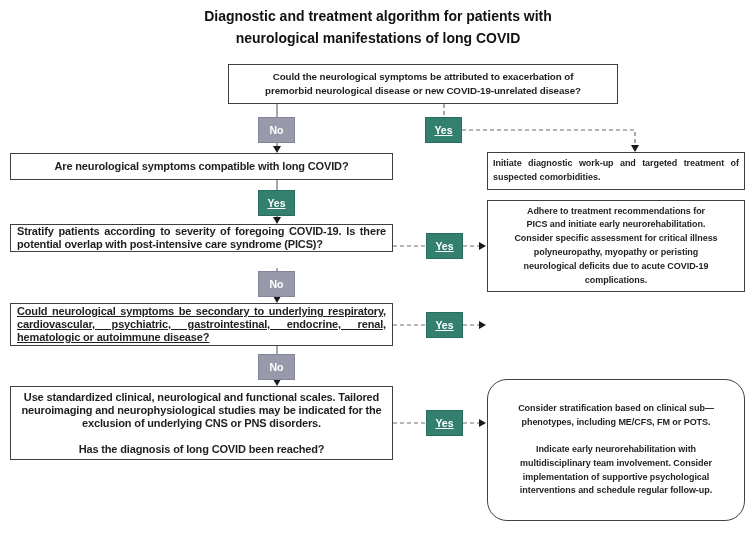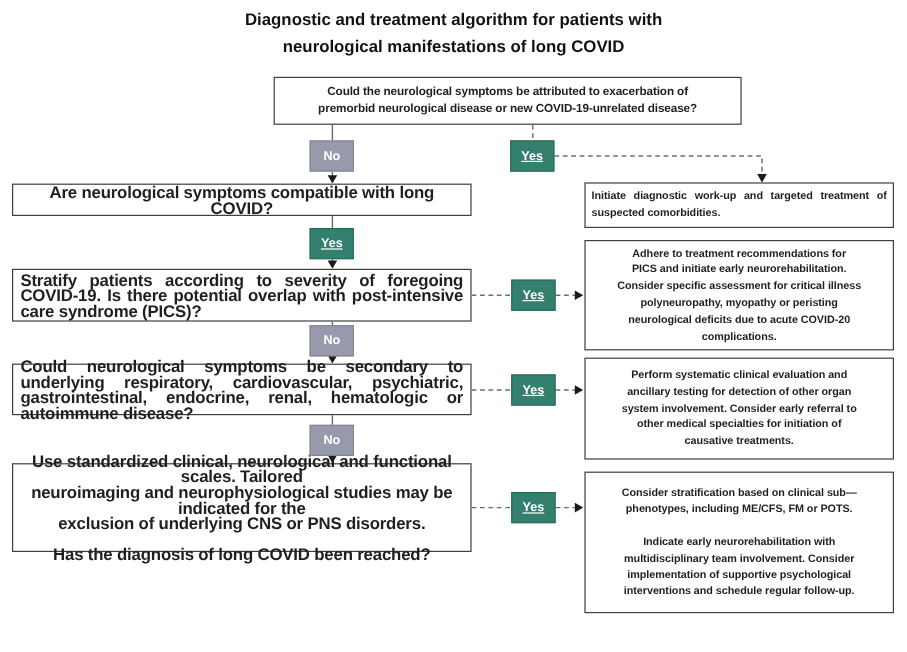--- a/index.html
+++ b/index.html
@@ -20,33 +20,33 @@
     font-size:14px;font-weight:700;line-height:22px;color:#111;
     white-space:pre-line;
   }
   .box{
     position:absolute;box-sizing:border-box;background:#fff;
     border:1px solid var(--box-border);
     display:flex;align-items:center;justify-content:center;
     font-weight:700;color:var(--text);
   }
   .box .txt{width:100%;}
-  .lcol{left:10px;width:383px;font-size:14px;letter-spacing:-0.15px;line-height:13px;padding:2px 6px;}
+  .lcol{left:10px;width:383px;font-size:11px;letter-spacing:-0.15px;line-height:13px;padding:2px 6px;}
   .rcol{left:487px;width:258px;font-size:9px;letter-spacing:-0.05px;line-height:13.8px;padding:2px 5px;}
   .center .txt{text-align:center;white-space:pre-line;}
   .justify .txt{text-align:justify;}
   .top-box{left:228px;top:64px;width:390px;height:40px;font-size:9.8px;letter-spacing:-0.1px;line-height:14px;padding:2px 6px;}
   .b2{top:153px;height:27px;}
-  .b3{top:224px;height:44px;}
-  .b4{top:303px;height:43px;}
+  .b3{top:224px;height:28px;}
+  .b4{top:303px;height:43px;text-decoration:underline;}
   .b5{top:386px;height:74px;}
   .r1{top:152px;height:38px;}
   .r2{top:200px;height:92px;}
   .r3{top:298px;height:85px;}
-  .r4{top:393px;height:118px;}
+  .r4{top:379px;height:142px;border-radius:20px;}
   .badge{
     position:absolute;width:37px;height:26px;box-sizing:border-box;
     display:flex;align-items:center;justify-content:center;
     color:#fff;font-weight:700;font-size:10.5px;
   }
   .badge.yes{background:var(--yes-fill);border:1px solid #2A6C5E;text-decoration:underline;}
   .badge.no{background:var(--no-fill);border:1px solid #83859A;}
   svg.connectors{position:absolute;left:0;top:0;pointer-events:none;}
   svg.connectors line, svg.connectors polyline{stroke:var(--connector);stroke-width:1.2;fill:none;}
   svg.connectors .dash{stroke-dasharray:4 3;}
@@ -114,31 +114,24 @@
 exclusion of underlying CNS or PNS disorders.
 
 Has the diagnosis of long COVID been reached?</span>
   </div>
 
   <div class="box rcol r2 center">
     <span class="txt">Adhere to treatment recommendations for
 PICS and initiate early neurorehabilitation.
 Consider specific assessment for critical illness
 polyneuropathy, myopathy or peristing
-neurological deficits due to acute COVID-20
+neurological deficits due to acute COVID-19
 complications.</span>
   </div>
 
-  <div class="box rcol r3 center">
-    <span class="txt">Perform systematic clinical evaluation and
-ancillary testing for detection of other organ
-system involvement. Consider early referral to
-other medical specialties for initiation of
-causative treatments.</span>
-  </div>
 
   <div class="box rcol r4 center">
     <span class="txt">Consider stratification based on clinical sub—
 phenotypes, including ME/CFS, FM or POTS.
 
 Indicate early neurorehabilitation with
 multidisciplinary team involvement. Consider
 implementation of supportive psychological
 interventions and schedule regular follow-up.</span>
   </div>

